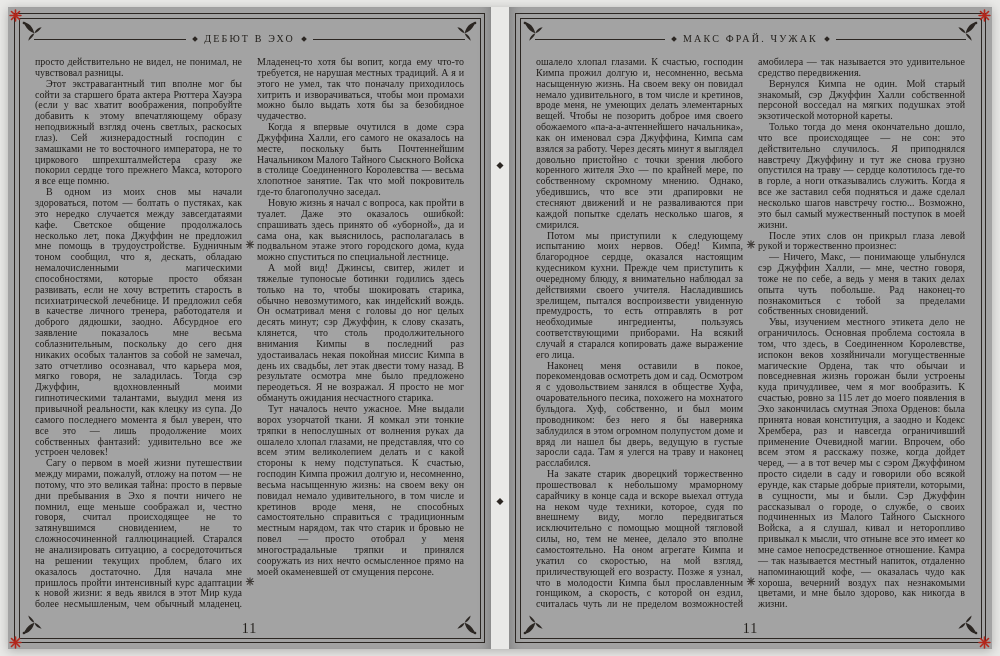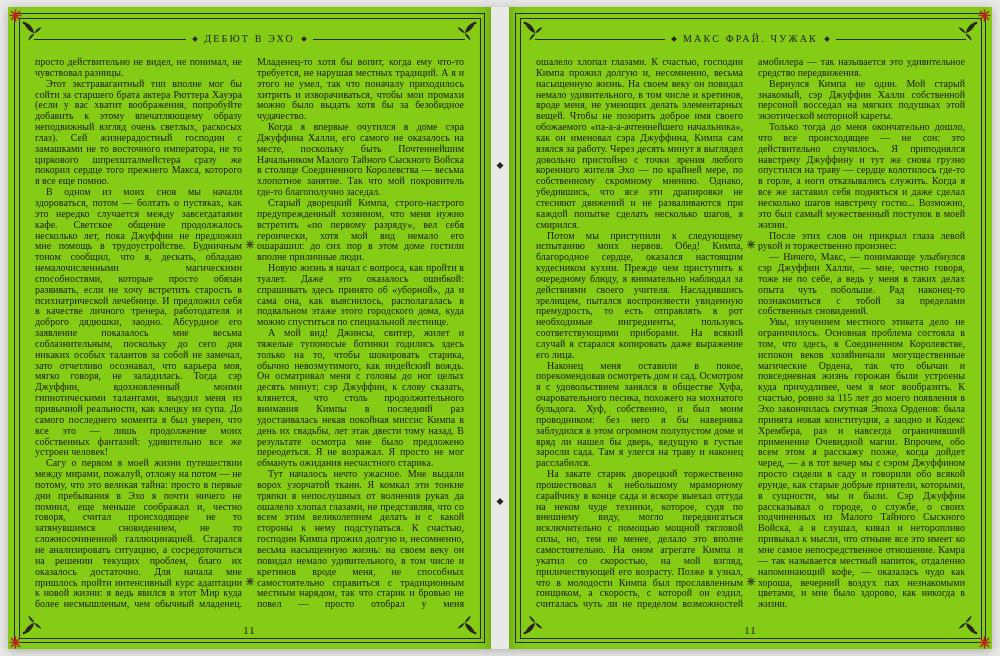--- a/index.html
+++ b/index.html
@@ -1,19 +1,19 @@
 <!DOCTYPE html>
 <html lang="ru"><head>
 <meta charset="utf-8">
 <style>
   html,body{margin:0;padding:0;width:1000px;height:656px;overflow:hidden;
     background:#e9e9e7;font-family:"Liberation Serif","DejaVu Serif",serif;}
   .spread{position:absolute;left:8px;top:7px;width:984px;height:642px;display:flex;gap:7px;
     box-shadow:0 2px 10px rgba(0,0,0,.25);}
-  .page{position:relative;flex:1;background:#84cc16;}
+  .page{position:relative;flex:1;background:#a3a3a3;}
   .page.left{box-shadow:inset -9px 0 12px -7px rgba(0,0,0,.22);}
   .page.right{box-shadow:inset 9px 0 12px -7px rgba(0,0,0,.22);margin-left:11px;}
 
   .frame-outer{position:absolute;inset:6px;border:1.4px solid #2b2622;pointer-events:none;}
   .frame-inner{position:absolute;inset:10.5px;border:0.8px solid #2b2622;pointer-events:none;}
 
   .corner{position:absolute;width:22px;height:22px;color:#2b2622;}
   .corner.tl{top:13px;left:13px;}
   .corner.tr{top:13px;right:13px;transform:scaleX(-1);}
   .corner.bl{bottom:13px;left:13px;transform:scaleY(-1);}
@@ -32,21 +32,21 @@
   .header .title{font-size:10px;letter-spacing:2.2px;color:#211e1a;white-space:nowrap;line-height:1;}
 
   .textflow{position:absolute;left:27px;right:27px;top:50px;bottom:37px;
     column-count:2;column-gap:15px;column-fill:auto;overflow:hidden;
     font-size:10px;line-height:10.85px;text-align:justify;color:#1d1a17;
     hyphens:auto;-webkit-hyphens:auto;}
   .para{margin:0;text-indent:11px;}
   .para.noindent{text-indent:0;}
 
   .pagenum{position:absolute;left:0;right:0;bottom:13px;text-align:center;
-    font-size:11px;letter-spacing:1px;color:#211e1a;line-height:1;}
+    font-size:14px;letter-spacing:1px;color:#211e1a;line-height:1;}
 
   .spine-orn{position:absolute;left:50%;transform:translateX(-50%) rotate(45deg);
     width:5px;height:5px;background:#2b2622;}
   .spine-orn.s1{top:156px;} .spine-orn.s2{top:492px;}
 </style>
 </head>
 <body>
 
 <div class="spread">
 
@@ -120,21 +120,20 @@
       <span class="diamond"></span>
       <span class="rule"></span>
     </div>
 
     <div class="textflow">
         <p class="para noindent">просто действительно не видел, не понимал, не чувствовал разницы.</p>
         <p class="para">Этот экстравагантный тип вполне мог бы сойти за старшего брата актера Рюттера Хауэра (если у вас хватит воображения, попробуйте добавить к этому впечатляющему образу неподвижный взгляд очень светлых, раскосых глаз). Сей жизнерадостный господин с замашками не то восточного императора, не то циркового шпрехшталмейстера сразу же покорил сердце того прежнего Макса, которого я все еще помню.</p>
         <p class="para">В одном из моих снов мы начали здороваться, потом — болтать о пустяках, как это нередко случается между завсегдатаями кафе. Светское общение продолжалось несколько лет, пока Джуффин не предложил мне помощь в трудоустройстве. Будничным тоном сообщил, что я, дескать, обладаю немалочисленными магическими способностями, которые просто обязан развивать, если не хочу встретить старость в психиатрической лечебнице. И предложил себя в качестве личного тренера, работодателя и доброго дядюшки, заодно. Абсурдное его заявление показалось мне весьма соблазнительным, поскольку до сего дня никаких особых талантов за собой не замечал, зато отчетливо осознавал, что карьера моя, мягко говоря, не заладилась. Тогда сэр Джуффин, вдохновленный моими гипнотическими талантами, выудил меня из привычной реальности, как клецку из супа. До самого последнего момента я был уверен, что все это — лишь продолжение моих собственных фантазий: удивительно все же устроен человек!</p>
         <p class="para">Сагу о первом в моей жизни путешествии между мирами, пожалуй, отложу на потом — не потому, что это великая тайна: просто в первые дни пребывания в Эхо я почти ничего не помнил, еще меньше соображал и, честно говоря, считал происходящее не то затянувшимся сновидением, не то сложносочиненной галлюцинацией. Старался не анализировать ситуацию, а сосредоточиться на решении текущих проблем, благо их оказалось достаточно. Для начала мне пришлось пройти интенсивный курс адаптации к новой жизни: я ведь явился в этот Мир куда более несмышленым, чем обычный младенец. Младенец-то хотя бы вопит, когда ему что-то требуется, не нарушая местных традиций. А я и этого не умел, так что поначалу приходилось хитрить и изворачиваться, чтобы мои промахи можно было выдать хотя бы за безобидное чудачество.</p>
         <p class="para">Когда я впервые очутился в доме сэра Джуффина Халли, его самого не оказалось на месте, поскольку быть Почтеннейшим Начальником Малого Тайного Сыскного Войска в столице Соединенного Королевства — весьма хлопотное занятие. Так что мой покровитель где-то благополучно заседал.</p>
-        <p class="para">Старый дворецкий Кимпа, строго-настрого предупрежденный хозяином, что меня нужно встретить «по первому разряду», вел себя героически, хотя мой вид немало его ошарашил: до сих пор в этом доме гостили вполне приличные люди.</p>
         <p class="para">Новую жизнь я начал с вопроса, как пройти в туалет. Даже это оказалось ошибкой: спрашивать здесь принято об «уборной», да и сама она, как выяснилось, располагалась в подвальном этаже этого городского дома, куда можно спуститься по специальной лестнице.</p>
         <p class="para">А мой вид! Джинсы, свитер, жилет и тяжелые тупоносые ботинки годились здесь только на то, чтобы шокировать старика, обычно невозмутимого, как индейский вождь. Он осматривал меня с головы до ног целых десять минут; сэр Джуффин, к слову сказать, клянется, что столь продолжительного внимания Кимпы в последний раз удостаивалась некая покойная миссис Кимпа в день их свадьбы, лет этак двести тому назад. В результате осмотра мне было предложено переодеться. Я не возражал. Я просто не мог обмануть ожидания несчастного старика.</p>
         <p class="para">Тут началось нечто ужасное. Мне выдали ворох узорчатой ткани. Я комкал эти тонкие тряпки в непослушных от волнения руках да ошалело хлопал глазами, не представляя, что со всем этим великолепием делать и с какой стороны к нему подступаться. К счастью, господин Кимпа прожил долгую и, несомненно, весьма насыщенную жизнь: на своем веку он повидал немало удивительного, в том числе и кретинов вроде меня, не способных самостоятельно справиться с традиционным местным нарядом, так что старик и бровью не повел — просто отобрал у меня многострадальные тряпки и принялся сооружать из них нечто осмысленное прямо на моей окаменевшей от смущения персоне.</p>
       </div>
 
     <div class="pagenum">11</div>
   </div>
 
   <div class="page right">
     <div class="frame-outer"></div>

